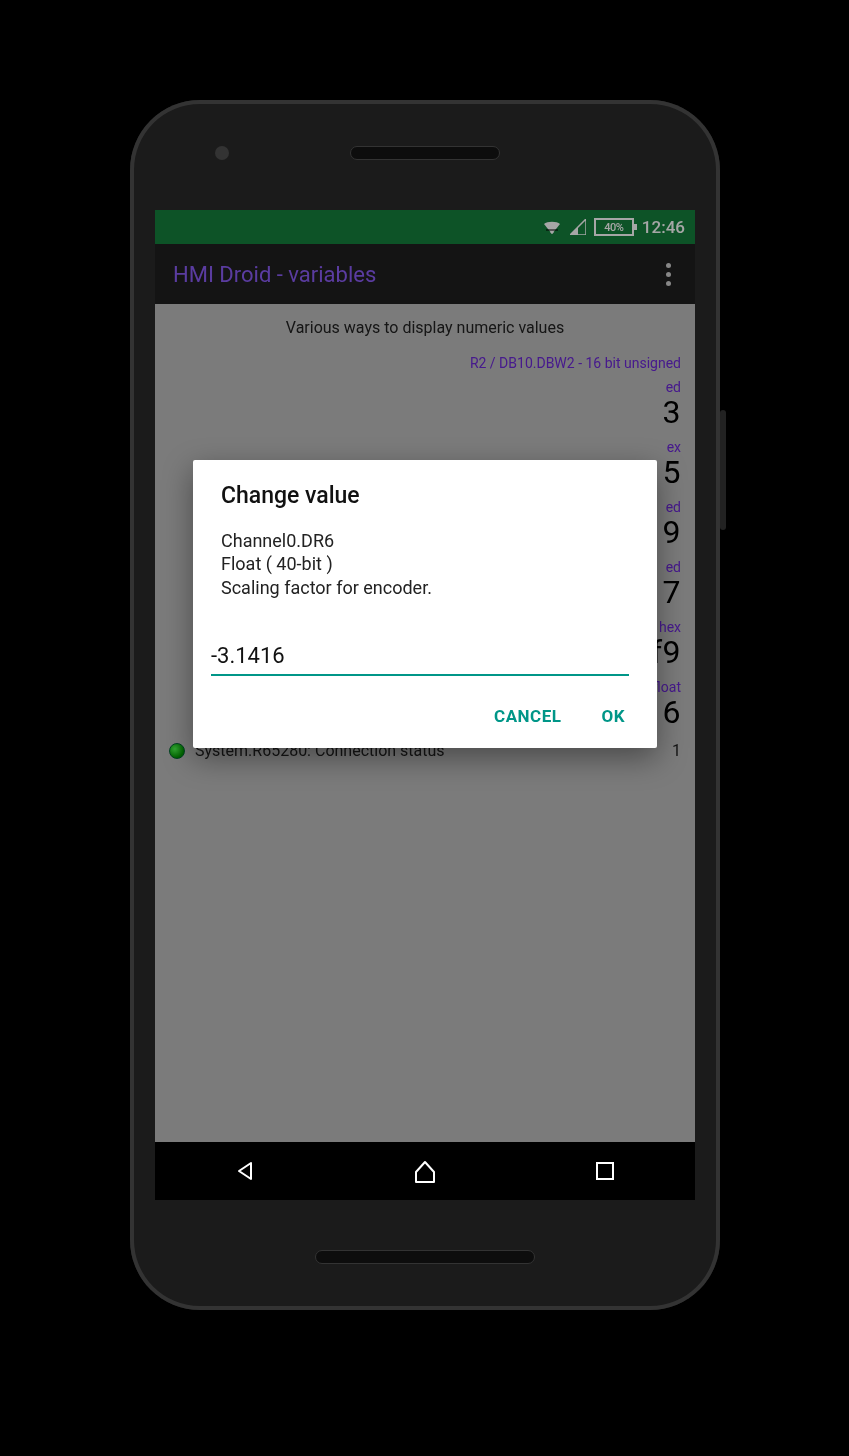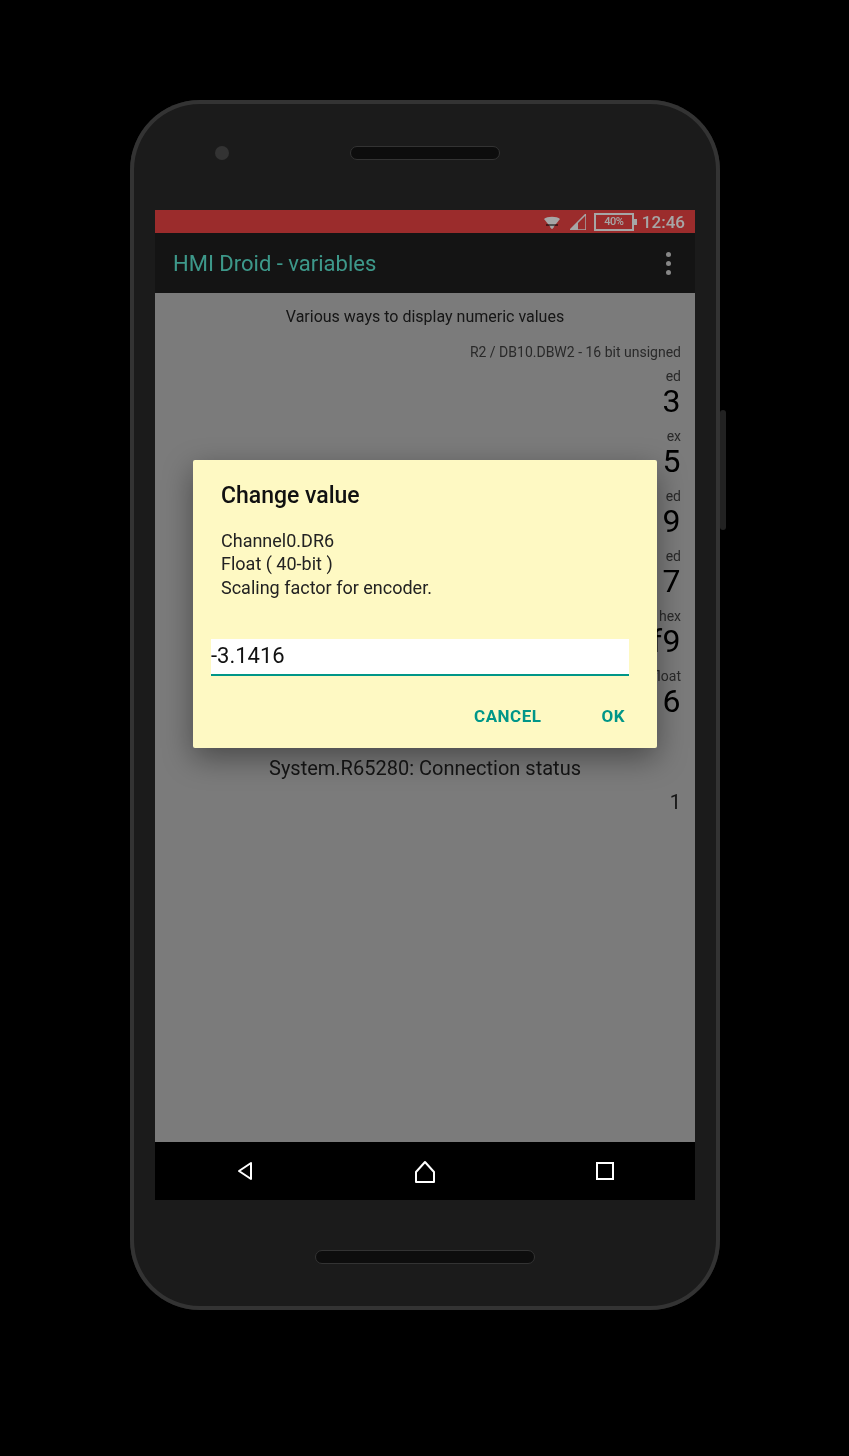--- a/index.html
+++ b/index.html
@@ -67,22 +67,22 @@
     position: absolute;
     top: 110px;
     left: 25px;
     right: 25px;
     bottom: 110px;
     background: #bdbdbd;
     overflow: hidden;
   }
   
   .statusbar {
-    height: 23px;
-    background: #ef4444;
+    height: 34px;
+    background: #15803d;
     color: #fff;
     display: flex;
     align-items: center;
     justify-content: flex-end;
     padding: 0 10px;
     font-size: 17px;
     gap: 8px;
     font-weight: 500;
   }
   .wifi-icon svg, .signal-icon svg { display: block; }
@@ -104,21 +104,21 @@
     right: -5px;
     top: 4px;
     width: 3px;
     height: 6px;
     background: #fff;
   }
   
   .appbar {
     height: 60px;
     background: #1f1f1f;
-    color: #5eead4;
+    color: #8b5cf6;
     display: flex;
     align-items: center;
     justify-content: space-between;
     padding: 0 18px;
     font-size: 22px;
   }
   .overflow {
     display: flex;
     flex-direction: column;
     gap: 4px;
@@ -142,36 +142,35 @@
     font-size: 16px;
     color: #222;
     margin: 6px 0 18px;
   }
   .row {
     text-align: right;
     margin-bottom: 8px;
   }
   .row .cap {
     font-size: 14px;
-    color: #404040;
+    color: #6d28d9;
   }
   .row .val {
     font-size: 32px;
     color: #000;
     letter-spacing: 0.5px;
     margin-top: -2px;
   }
   .status-row {
     display: flex;
     align-items: center;
-    font-size: 20px;
+    font-size: 16px;
     color: #222;
     margin-top: 10px;
     gap: 10px;
-    flex-direction: column;
   }
   .led {
     width: 16px;
     height: 16px;
     border-radius: 50%;
     background: radial-gradient(circle at 35% 35%, #4dff4d 0%, #009600 70%);
     border: 1px solid #063;
   }
   .status-row .sval {
     margin-left: auto;
@@ -182,21 +181,21 @@
     inset: 0;
     background: rgba(0,0,0,0.35);
     pointer-events: none;
   }
   
   .dialog {
     position: absolute;
     top: 250px;
     left: 38px;
     right: 38px;
-    background: #fef9c3;
+    background: #ffffff;
     border-radius: 2px;
     padding: 22px 28px 14px 28px;
     box-shadow: 0 10px 30px rgba(0,0,0,.4);
   }
   .dialog h2 {
     font-size: 23px;
     font-weight: 500;
     color: #111;
     margin-bottom: 20px;
   }
@@ -214,21 +213,21 @@
     padding: 4px 0 6px;
     outline: none;
     color: #111;
     font-family: inherit;
     margin-left: -10px;
     width: calc(100% + 10px);
   }
   .dialog .actions {
     display: flex;
     justify-content: flex-end;
-    gap: 52px;
+    gap: 32px;
     margin-top: 22px;
   }
   .dialog .actions button {
     background: none;
     border: none;
     color: #009688;
     font-size: 17px;
     font-weight: 700;
     letter-spacing: 0.5px;
     cursor: pointer;

